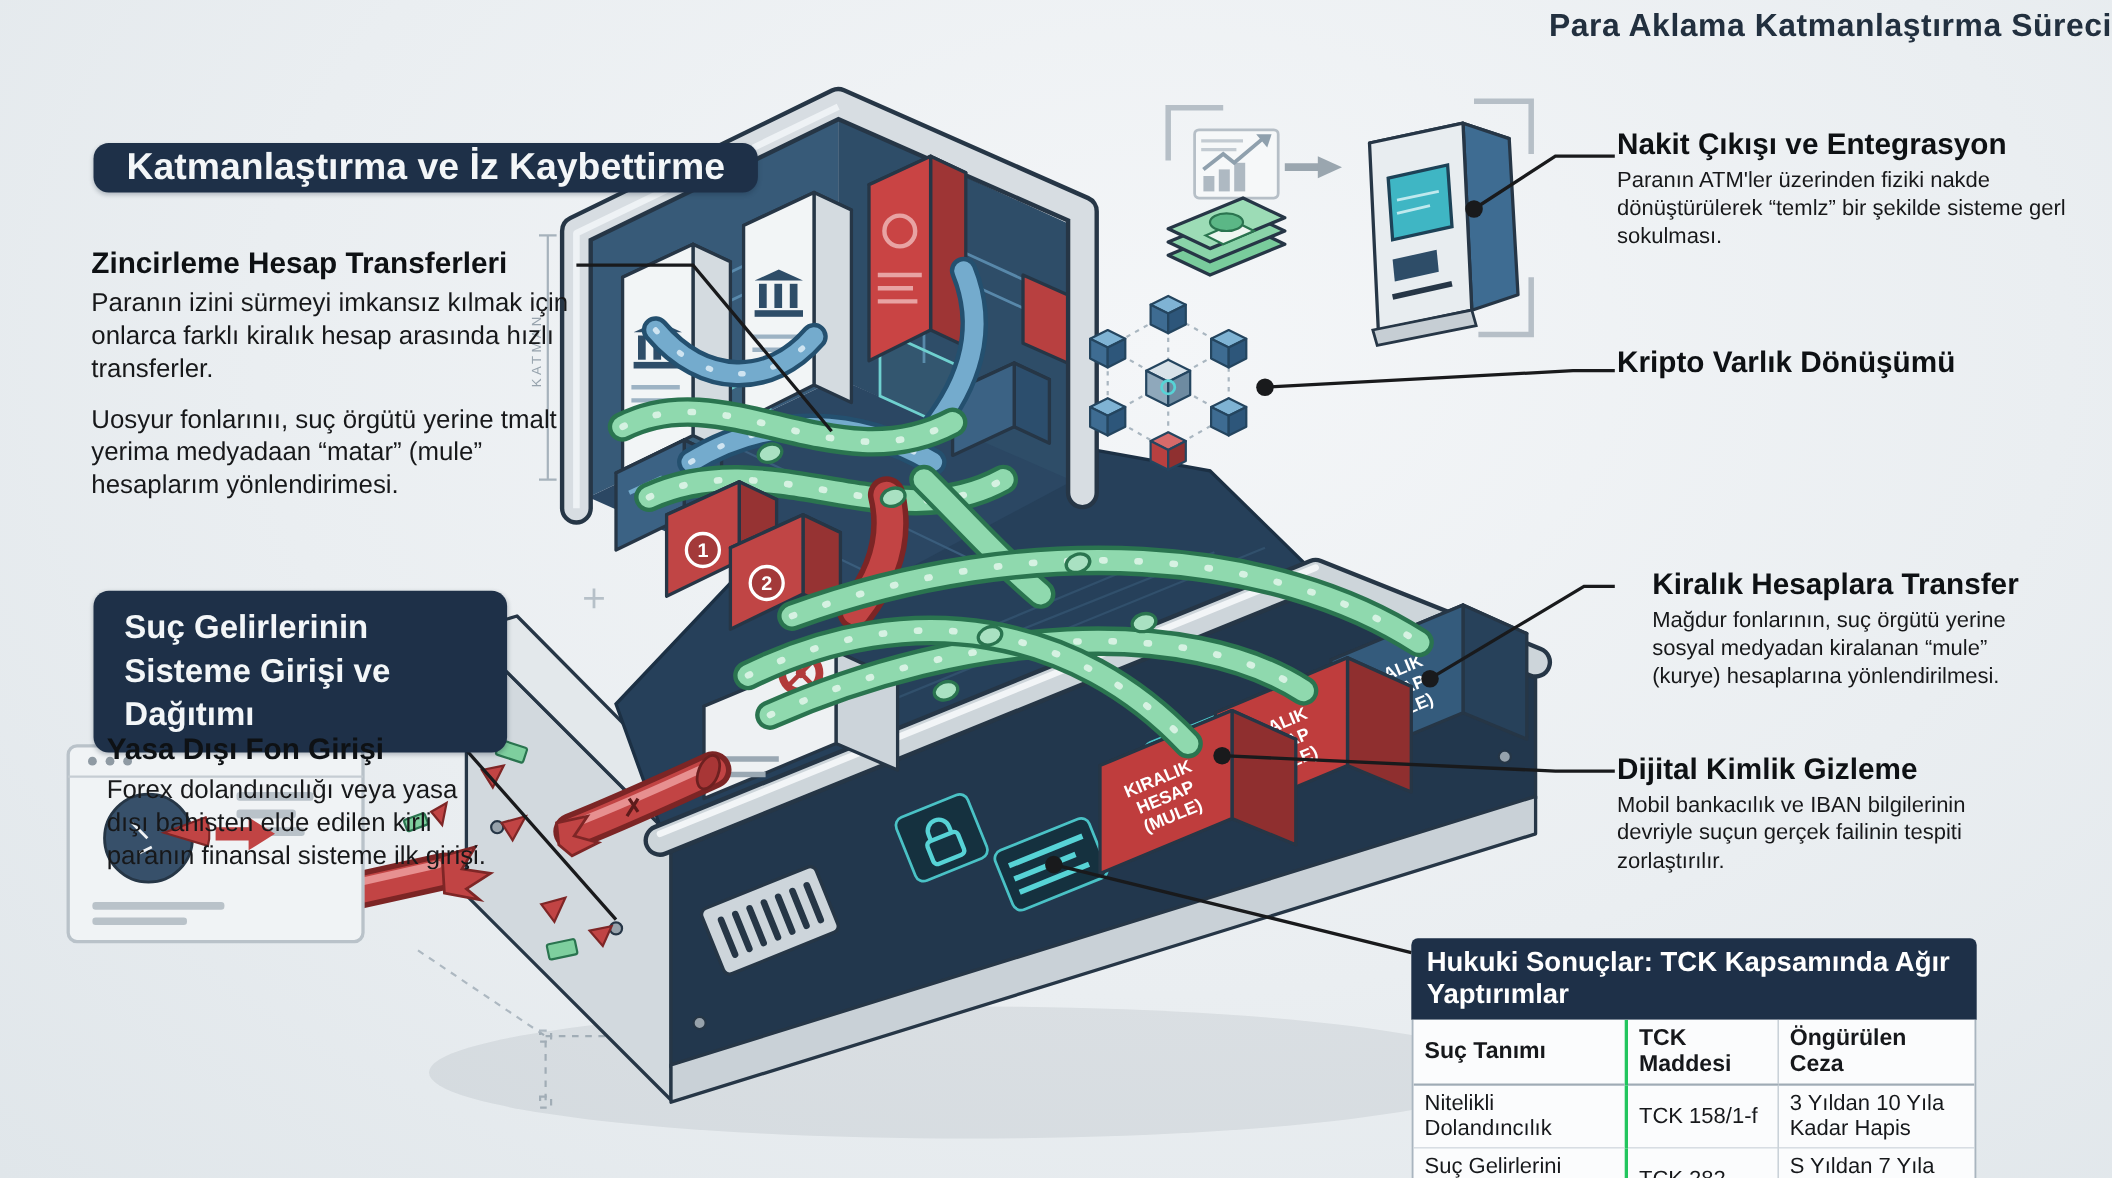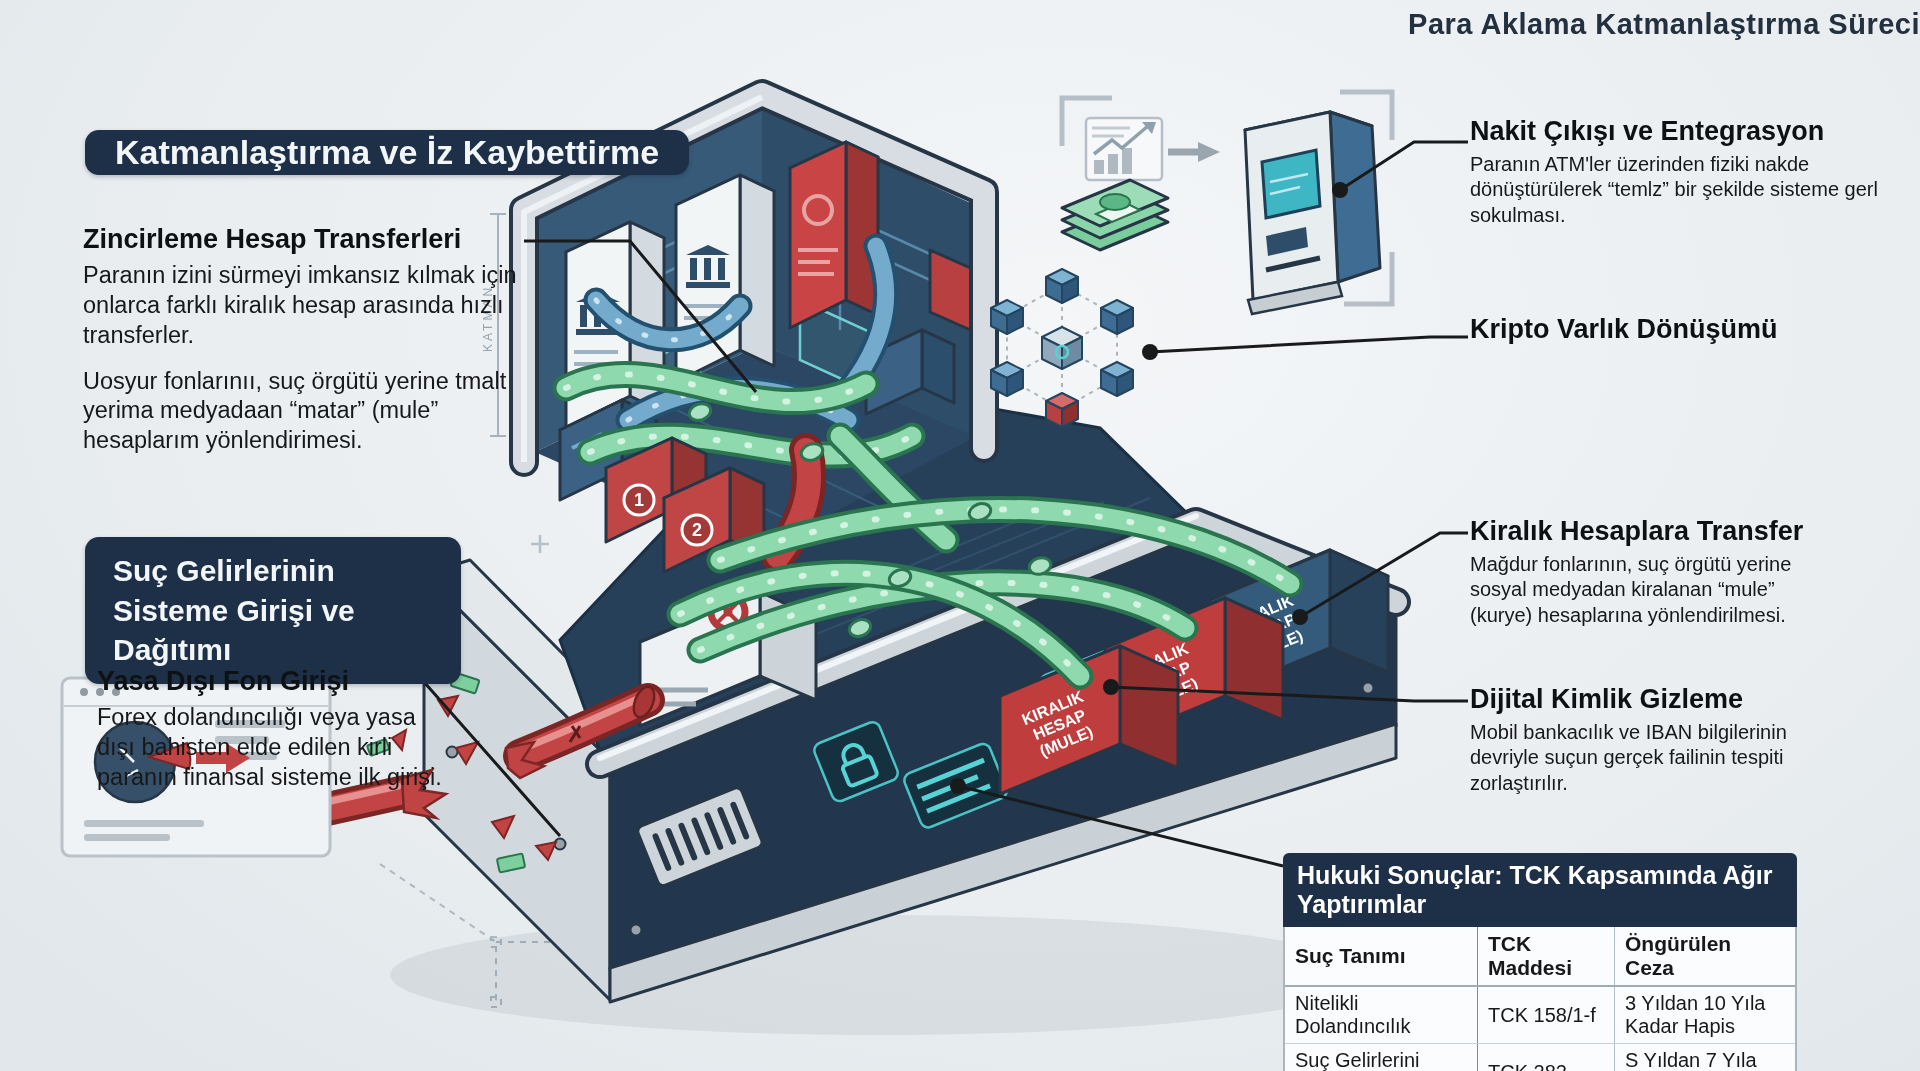--- a/index.html
+++ b/index.html
@@ -16,35 +16,35 @@
   .note h2{margin:0 0 6px 0;font-size:27px;font-weight:800;color:#0e1114;}
   .note p{margin:0;font-size:23.5px;line-height:1.27;}
   .note p + p{margin-top:16px;}
   .sec1{left:83px;top:224px;width:445px;}
   .sec2{left:97px;top:666px;width:350px;}
   .rsec{position:absolute;left:1470px;color:#17181a;}
   .rsec h2{margin:0 0 5px 0;font-size:27px;font-weight:800;color:#0e1114;}
   .rsec p{margin:0;font-size:20px;line-height:1.27;}
   .r0{top:116px;width:432px;}
   .r1{top:314px;width:425px;}
-  .r2{top:516px;width:340px;}
+  .r2{top:516px;width:340px;margin-left:32px;}
   .r3{top:684px;width:352px;}
   .legal{position:absolute;left:1283px;top:853px;width:514px;}
   .legal-header{background:#1e3048;color:#fff;font-size:25px;font-weight:700;
     padding:8px 14px;border-radius:6px 6px 0 0;}
   .legal-body{background:#fbfcfd;border:2px solid #a9b5bf;border-top:none;
     border-radius:0 0 12px 12px;overflow:hidden;}
   table.tck{border-collapse:collapse;width:100%;}
   table.tck th,table.tck td{text-align:left;padding:5px 10px;color:#16181b;
     border-bottom:1px solid #c9d1d8;}
   table.tck th{font-size:21px;font-weight:700;border-bottom:2px solid #9fabb5;}
   table.tck td{font-size:20px;font-weight:400;}
   table.tck tr:last-child td{border-bottom:none;}
   .c1{width:172px;}
-  .c2{width:116px;border-left:1px solid #22c55e;border-right:1px solid #b6c0c9;}
+  .c2{width:116px;border-left:3px solid #22c55e;border-right:1px solid #b6c0c9;}
   .c3{width:auto;}
   svg.art{position:absolute;left:0;top:0;}
   svg text{font-family:"Liberation Sans",sans-serif;}
   .o{stroke:#263646;stroke-width:3;stroke-linejoin:round;}
   .pipe{fill:none;stroke-linecap:round;}
   .pgd{stroke:#2a744f;stroke-width:27px;}
   .pgl{stroke:#8fd9ae;stroke-width:19px;}
   .pgh{stroke:#def4e8;stroke-width:6px;stroke-dasharray:2 30;opacity:.9;}
   .pbd{stroke:#24506f;stroke-width:25px;}
   .pbl{stroke:#74abcd;stroke-width:17px;}

